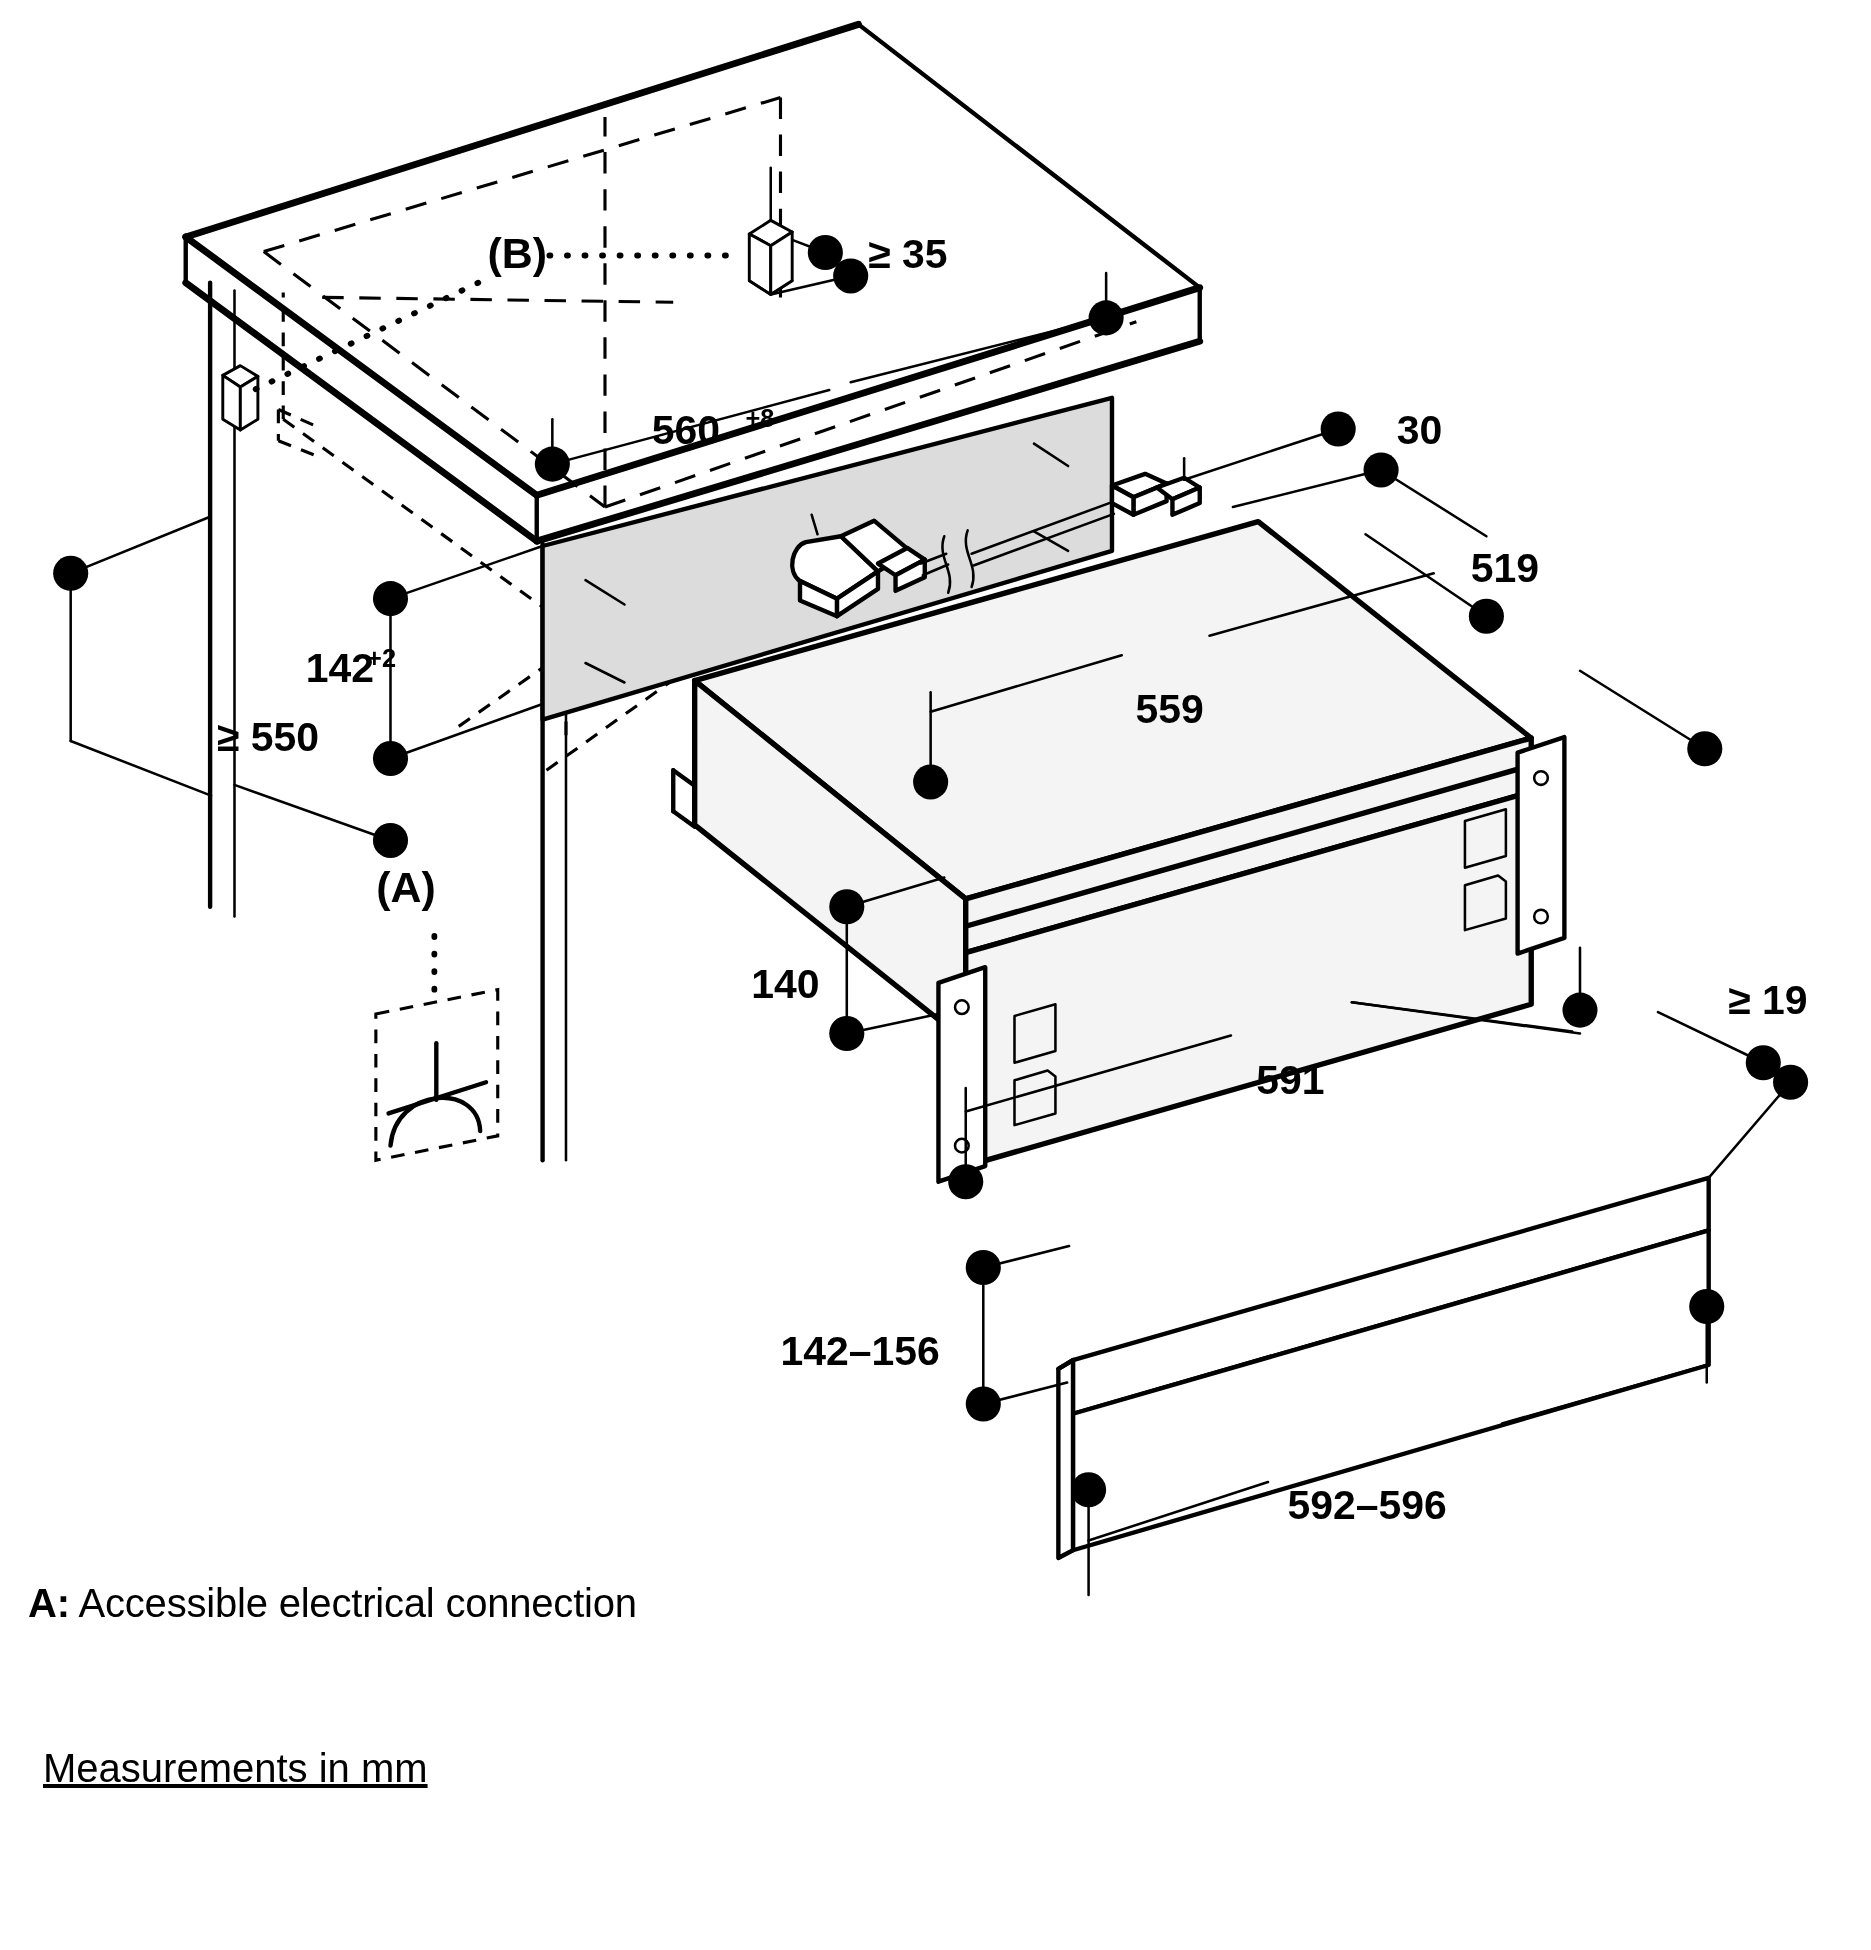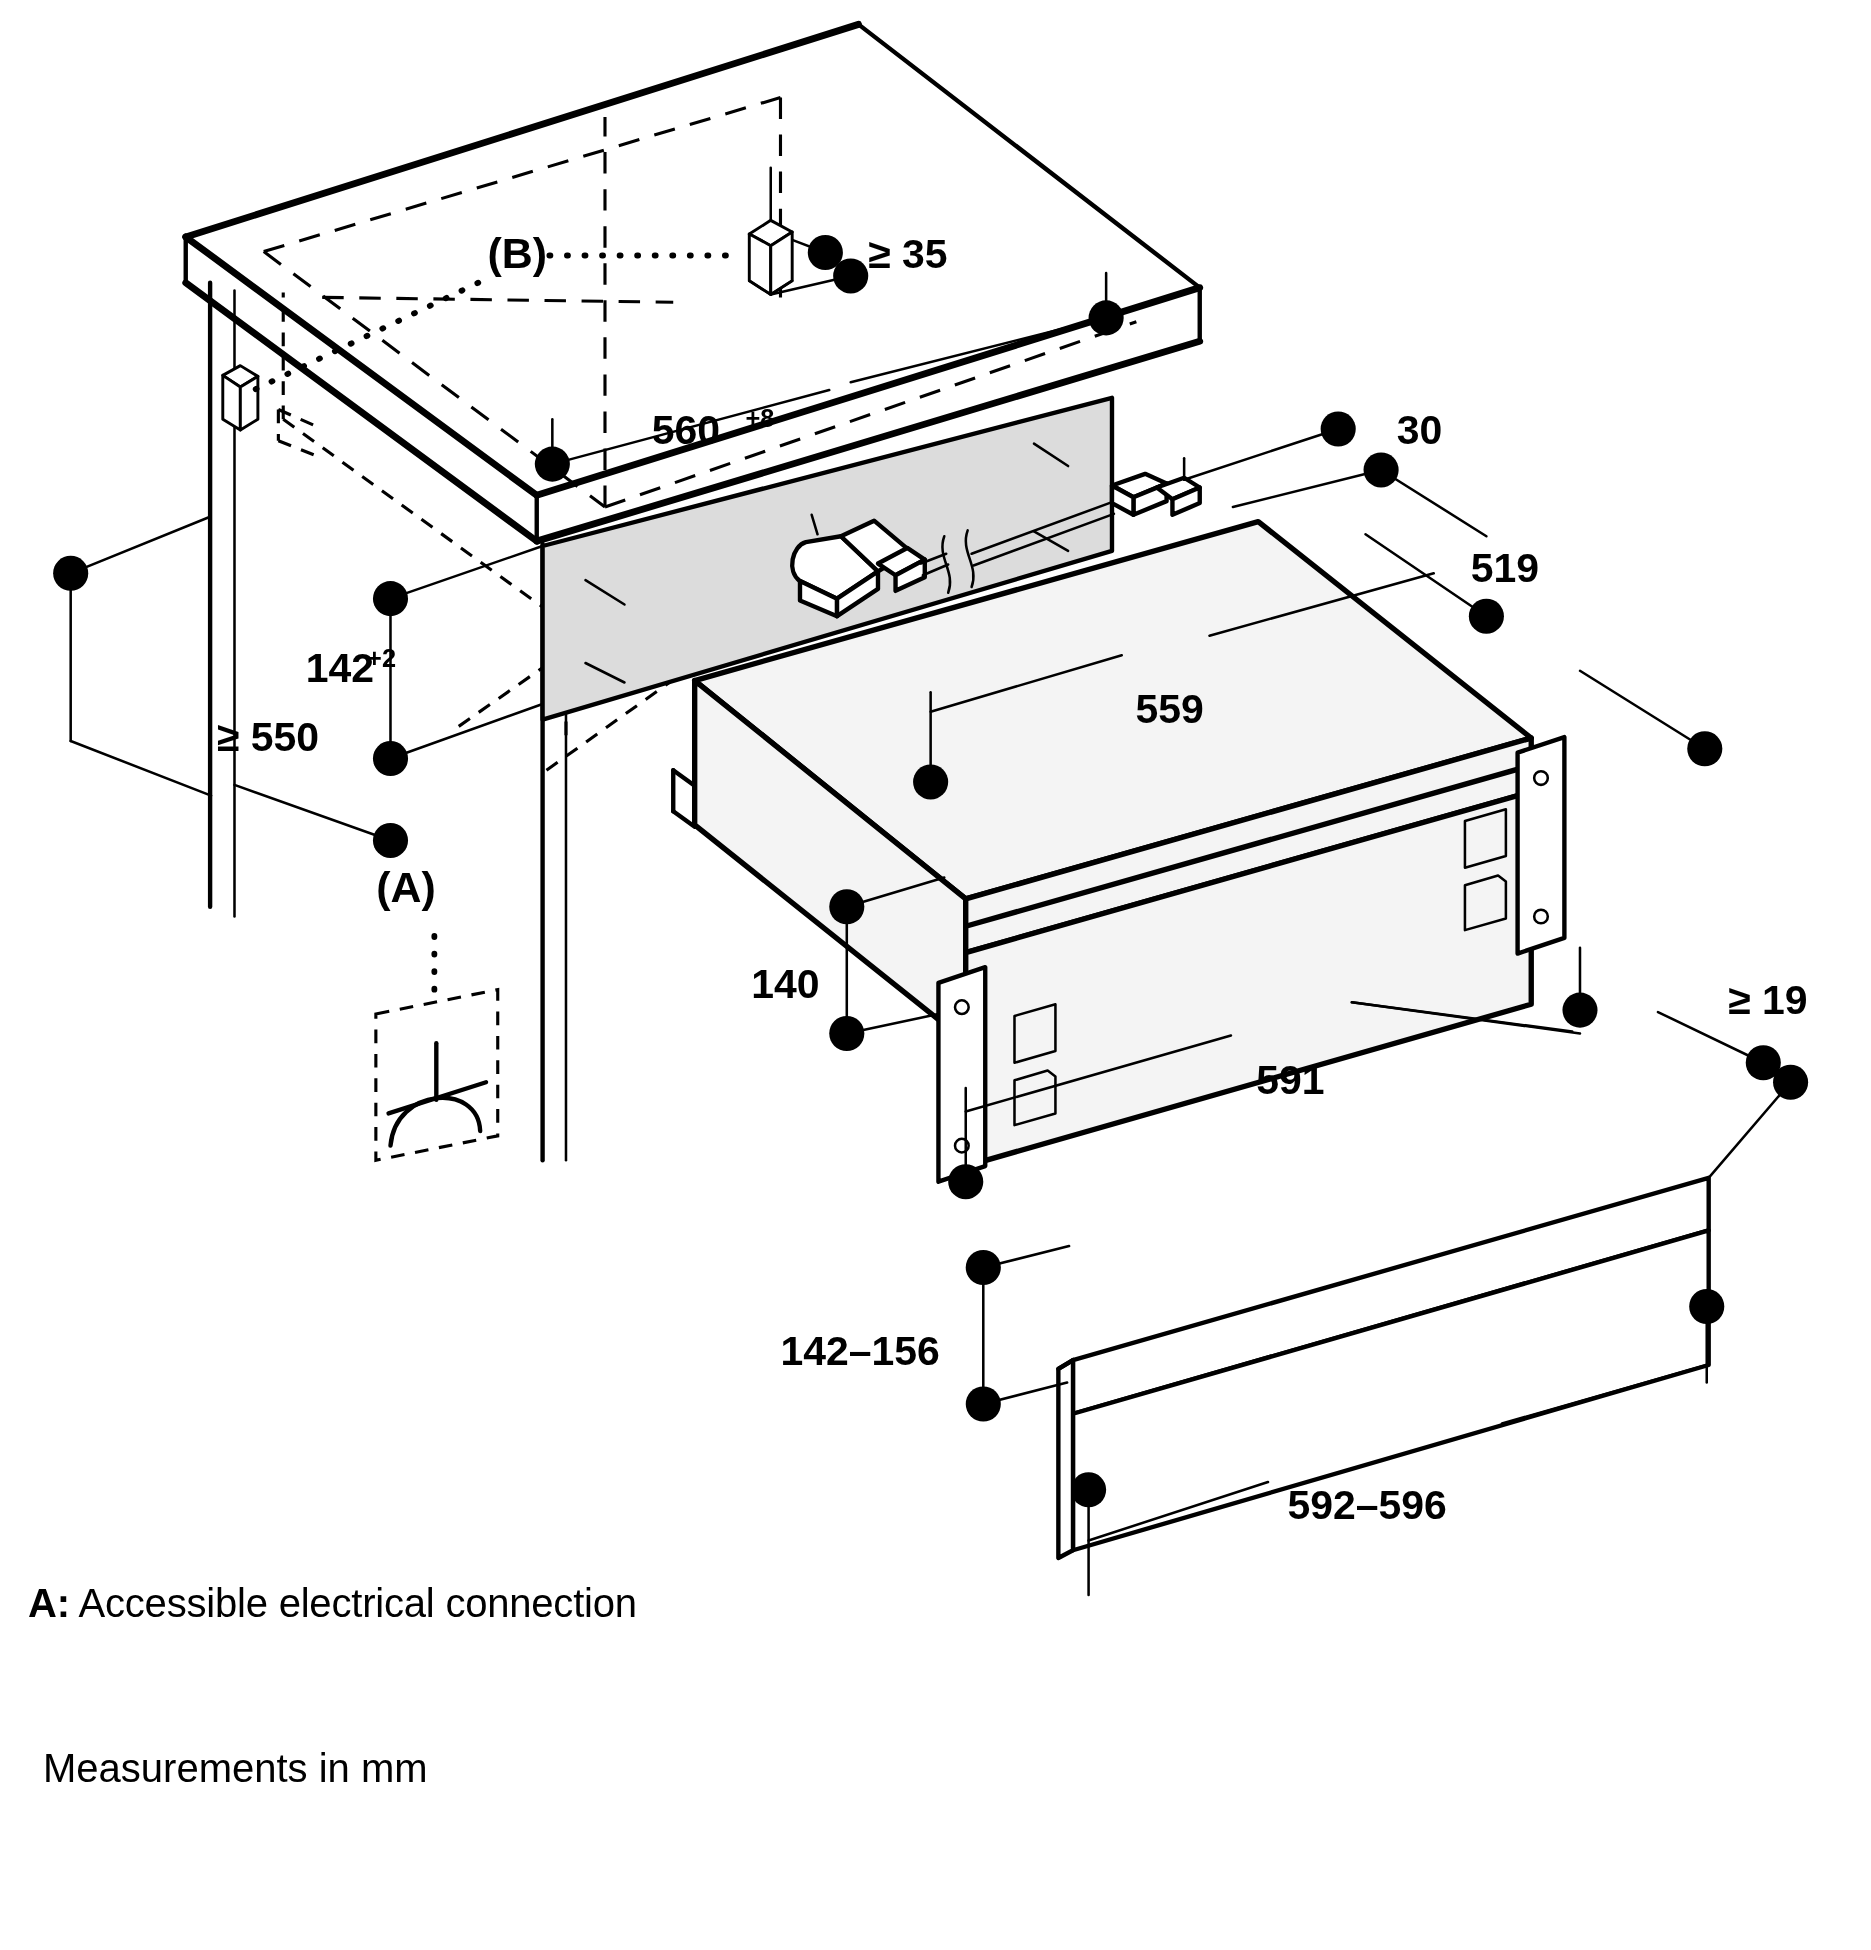--- a/index.html
+++ b/index.html
@@ -40,20 +40,21 @@
   }
   .legend-key {
     font-weight: bold;
   }
   .legend-note {
     position: absolute;
     left: 43px;
     top: 1746px;
     font-size: 40px;
     white-space: nowrap;
+    text-decoration: underline;
   }
   
   text.dim {
     font-family: "Liberation Sans", sans-serif;
     font-size: 42px;
     font-weight: 700;
     fill: #000000;
   }
   text.dim-sup {
     font-family: "Liberation Sans", sans-serif;

